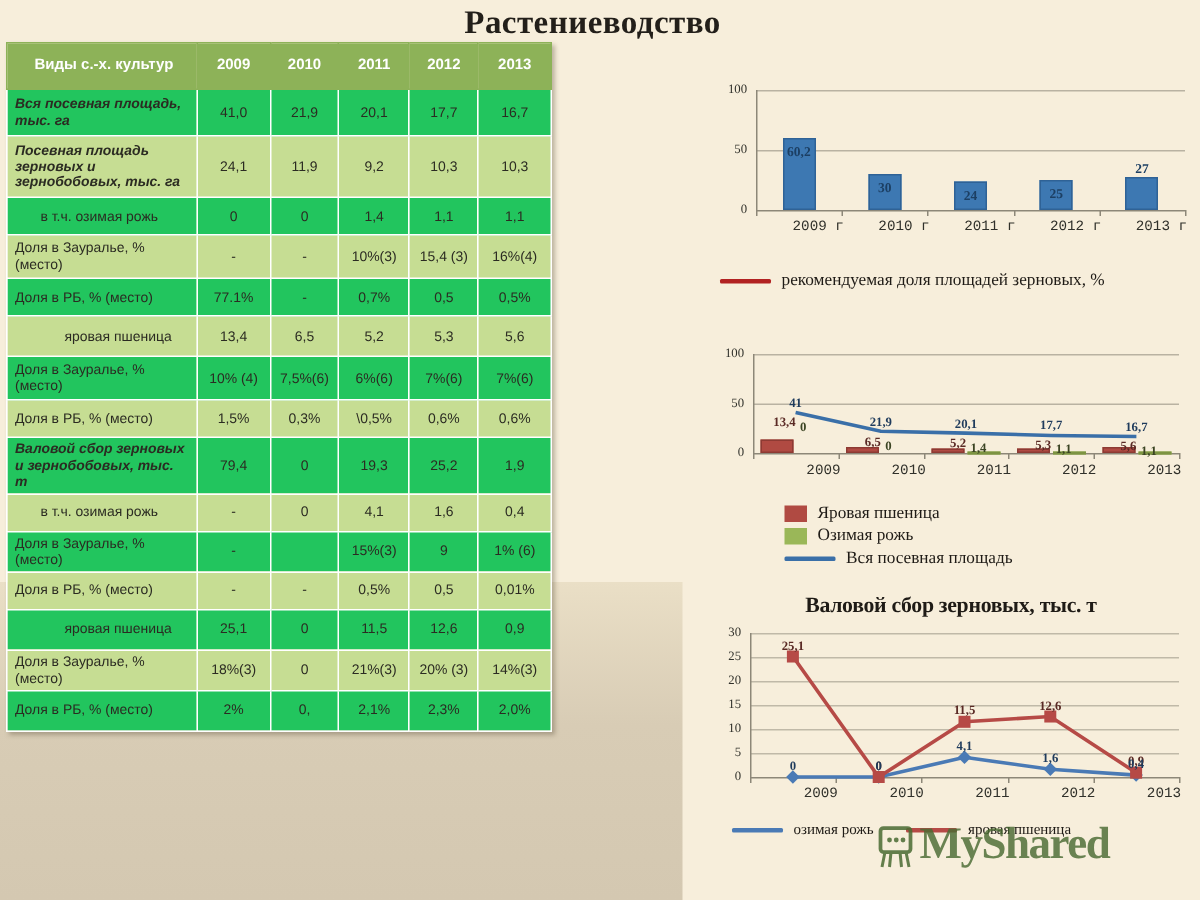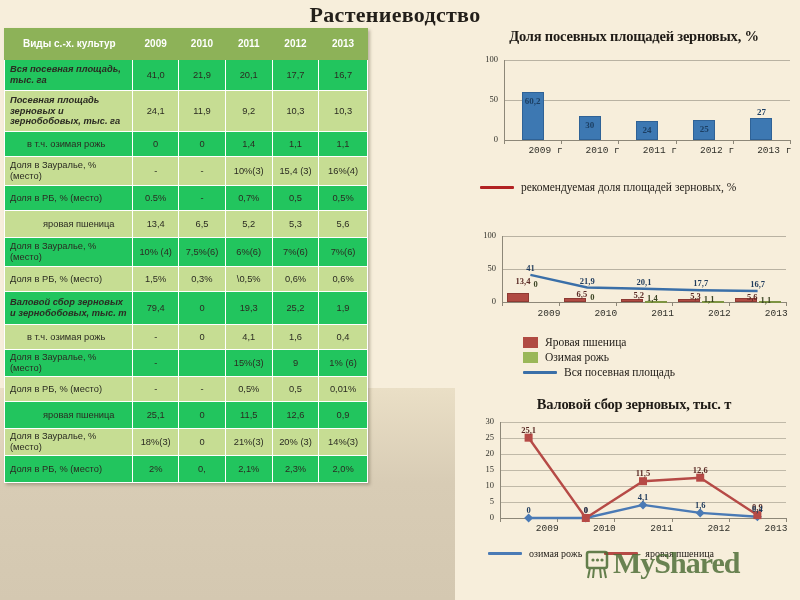--- a/index.html
+++ b/index.html
@@ -155,21 +155,21 @@
       <tr class="dark" style="height: 29px;">
         <td class="lbl">Доля в Зауралье, % (место)</td>
         <td class="val">-</td>
         <td class="val">-</td>
         <td class="val">10%(3)</td>
         <td class="val">15,4 (3)</td>
         <td class="val">16%(4)</td>
       </tr>
       <tr class="light" style="height: 25px;">
         <td class="lbl">Доля в РБ, % (место)</td>
-        <td class="val">0.5%</td>
+        <td class="val">77.1%</td>
         <td class="val">-</td>
         <td class="val">0,7%</td>
         <td class="val">0,5</td>
         <td class="val">0,5%</td>
       </tr>
       <tr class="dark" style="height: 27px;">
         <td class="lbl ind2">яровая пшеница</td>
         <td class="val">13,4</td>
         <td class="val">6,5</td>
         <td class="val">5,2</td>
@@ -245,21 +245,20 @@
         <td class="val">2%</td>
         <td class="val">0,</td>
         <td class="val">2,1%</td>
         <td class="val">2,3%</td>
         <td class="val">2,0%</td>
       </tr>
     </tbody>
 </table>
 
 <div class="chart-block" id="chart1" style="left:468px;top:28px;width:332px;height:175px;">
-  <div class="chart-title">Доля посевных площадей зерновых, %</div>
   <div class="plot" id="chart1-plot" style="position:absolute;left:0;top:24px;width:332px;height:105px;">
       <div class="gridline" style="left: 36px; top: 88px; width: 286px; background: rgb(141, 135, 120);"></div>
       <div class="ytick" style="left: 0px; top: 82px; width: 30px;">0</div>
       <div class="gridline" style="left: 36px; top: 48px; width: 286px; background: rgb(185, 178, 162);"></div>
       <div class="ytick" style="left: 0px; top: 42px; width: 30px;">50</div>
       <div class="gridline" style="left: 36px; top: 8px; width: 286px; background: rgb(185, 178, 162);"></div>
       <div class="ytick" style="left: 0px; top: 2px; width: 30px;">100</div>
       <div class="axis-y" style="left: 36px; top: 8px; height: 80px;"></div>
       <div class="bar" style="left: 53.6px; top: 39.84px; width: 22px; height: 48.16px; background: rgb(61, 120, 178);"></div>
       <div class="bar-lbl" style="left: 44.6px; top: 43.84px; width: 40px;">60,2</div>

